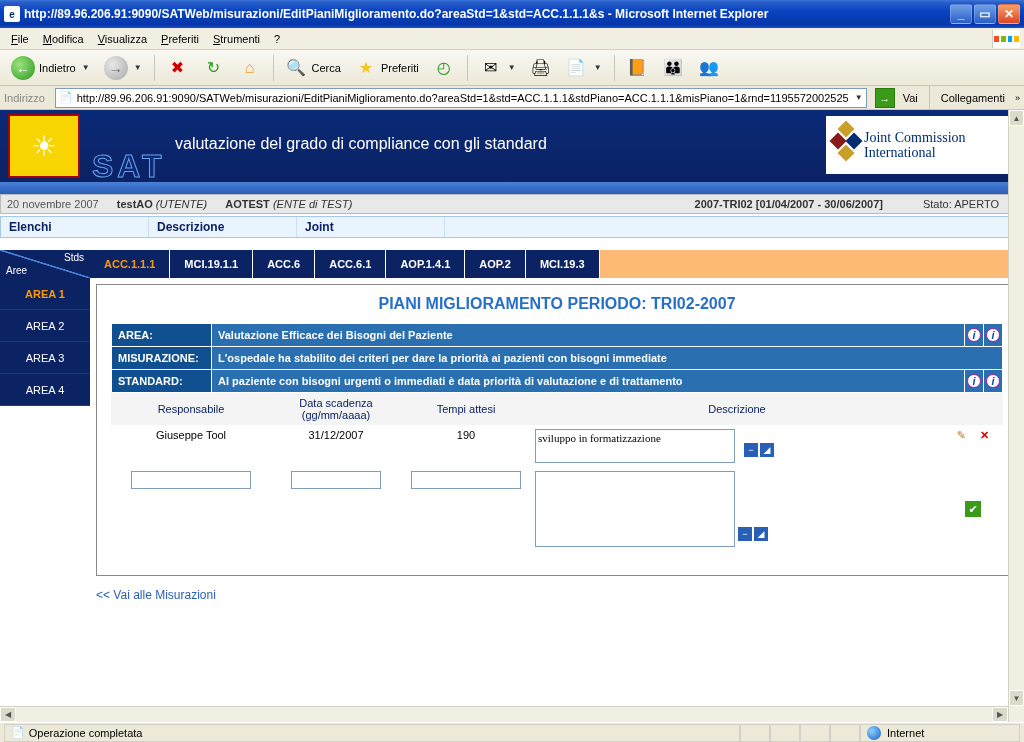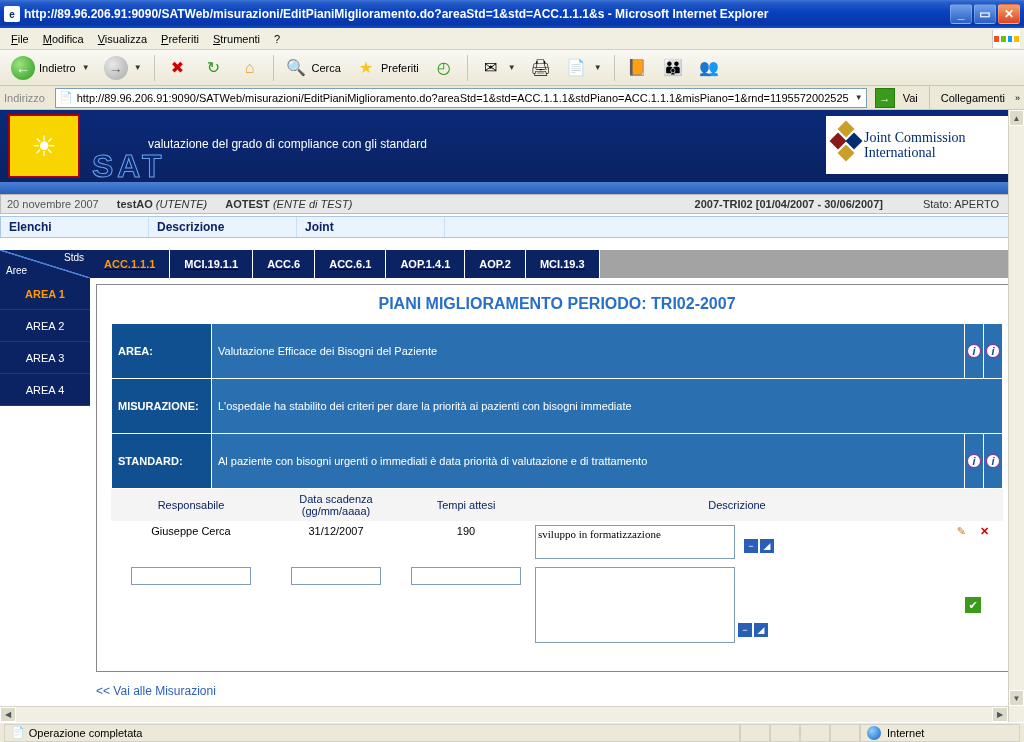--- a/index.html
+++ b/index.html
@@ -36,21 +36,21 @@
 .addrbar .gobtn { width: 20px; height: 20px; background: #3a9a1a; border: 1px solid #2a7a0a; display: flex; align-items: center; justify-content: center; color: #fff; font-weight: bold; }
 
 
 .content { position: relative; height: 612px; background: #fff; overflow: hidden; }
 .page { position: absolute; inset: 0; }
 
 .appheader { background: linear-gradient(to bottom, #0a2a78, #0b2263); height: 72px; display: flex; align-items: center; padding: 4px 8px; color: #fff; position: relative; }
 .appheader .logo-sicily { width: 72px; height: 64px; background: #f9d500; border: 2px solid #a00; display: flex; align-items: center; justify-content: center; font-size: 28px; }
 .appheader .titleblock { margin-left: 12px; }
 .appheader .bigtitle { font-size: 28px; font-weight: normal; color: #d4e4ff; letter-spacing: 1px; }
-.appheader .subtitle { font-size: 12px; color: #fff; margin-left: 56px; margin-top: -4px; text-align: right; }
+.appheader .subtitle { font-size: 16px; color: #fff; margin-left: 83px; margin-top: -4px; text-align: right; }
 .appheader .sat { font-size: 32px; font-weight: bold; color: #0a2a78; -webkit-text-stroke: 1px #6fa1e6; letter-spacing: 4px; position: absolute; left: 92px; top: 38px; }
 .appheader .jci { position: absolute; right: 8px; top: 6px; width: 190px; height: 58px; background: #fff; display: flex; align-items: center; padding: 4px; }
 .jci-diamonds { width: 34px; height: 48px; position: relative; }
 .jci-diamonds .d { position: absolute; width: 12px; height: 12px; transform: rotate(45deg); }
 .jci-text { font-size: 14px; color: #002d72; font-family: Georgia, serif; line-height: 1.1; }
 
 .bluebar { height: 12px; background: linear-gradient(to bottom, #4a7fd6, #2a5fb7); }
 
 .infobar { background: #e8e8e8; height: 20px; display: flex; align-items: center; padding: 0 6px; font-size: 11px; color: #333; border: 1px solid #bbb; }
 .infobar .seg { margin-right: 18px; }
@@ -64,30 +64,30 @@
 .workarea { display: flex; margin-top: 12px; }
 
 .leftnav { width: 90px; }
 .leftnav .hdr { background: #0b2263; color: #fff; height: 28px; position: relative; font-size: 10px; }
 .leftnav .hdr .stds { position: absolute; right: 6px; top: 2px; }
 .leftnav .hdr .aree { position: absolute; left: 6px; bottom: 2px; }
 .leftnav .hdr .diag { position: absolute; left: 0; top: 0; width: 100%; height: 100%; background: linear-gradient(to top right, transparent 48%, #4a7fd6 49%, #4a7fd6 51%, transparent 52%); }
 .leftnav .area { background: #0b2263; color: #fff; height: 32px; display: flex; align-items: center; justify-content: center; font-size: 11px; border-bottom: 1px solid #1a3a83; cursor: default; }
 .leftnav .area.active { color: #ff9a00; font-weight: bold; }
 
-.stdtabs { display: flex; height: 28px; background: #a3a3a3; text-decoration: underline; }
+.stdtabs { display: flex; height: 28px; background: #fdba74; }
 .stdtabs .tab { background: #0b2263; color: #fff; padding: 0 14px; display: flex; align-items: center; font-size: 11px; font-weight: bold; border-right: 1px solid #fff; cursor: default; }
 .stdtabs .tab.active { color: #ff9a00; }
 
 .panel { border: 1px solid #888; margin: 6px 6px 0 6px; padding: 10px 14px 24px 14px; background: #fff; }
 .panel h2 { color: #2a6fc7; font-size: 16px; font-weight: bold; text-align: center; margin-bottom: 10px; }
 
 .metatable { width: 100%; border-collapse: collapse; font-size: 11px; }
 .metatable td.lab { background: #105090; color: #fff; font-weight: bold; padding: 3px 6px; width: 100px; border: 1px solid #fff; }
-.metatable td.val { background: #2a70b0; color: #fff; font-weight: normal; padding: 21px 6px; border: 1px solid #fff; }
+.metatable td.val { background: #2a70b0; color: #fff; font-weight: bold; padding: 5px 6px; border: 1px solid #fff; }
 .metatable td.ic { background: #2a70b0; width: 18px; text-align: center; border: 1px solid #fff; padding: 2px; }
 .info-i { display: inline-flex; width: 14px; height: 14px; border-radius: 50%; background: #fff; color: #1050a0; align-items: center; justify-content: center; font-weight: bold; font-style: italic; font-size: 11px; border: 1px solid #a020a0; }
 
 .datatable { width: 100%; border-collapse: collapse; font-size: 11px; margin-top: 0; }
 .datatable th { color: #0b2263; font-weight: normal; padding: 4px; text-align: center; background: #f4f4f4; }
 .datatable td { padding: 4px; text-align: center; vertical-align: top; }
 .datatable td.desc { text-align: left; }
 .ta { width: 200px; height: 34px; border: 1px solid #7f9db9; font-size: 11px; padding: 2px; font-family: Tahoma; resize: none; }
 .ta.tall { height: 76px; }
 .inp { border: 1px solid #7f9db9; height: 18px; font-size: 11px; padding: 1px 3px; }
@@ -295,21 +295,21 @@
         <table class="datatable">
           <tbody>
                 <tr>
             <th style="width:160px">Responsabile</th>
             <th style="width:130px"><span>Data scadenza</span><br><span>(gg/mm/aaaa)</span></th>
             <th style="width:130px">Tempi attesi</th>
             <th>Descrizione</th>
             <th style="width:60px"></th>
           </tr>
           <tr>
-            <td>Giuseppe Cerca</td>
+            <td>Giuseppe Tool</td>
             <td>31/12/2007</td>
             <td>190</td>
             <td class="desc">
               <div style="display:flex; gap:8px">
                 <textarea class="ta" value="sviluppo in formatizzazione" style="">sviluppo in formatizzazione</textarea>
                 <div><div class="sbx">−</div><div class="sbx" style="margin-top:14px">◢</div></div>
               </div>
             </td>
             <td>
               <span class="actic" style="color:#c08020">✎</span>

